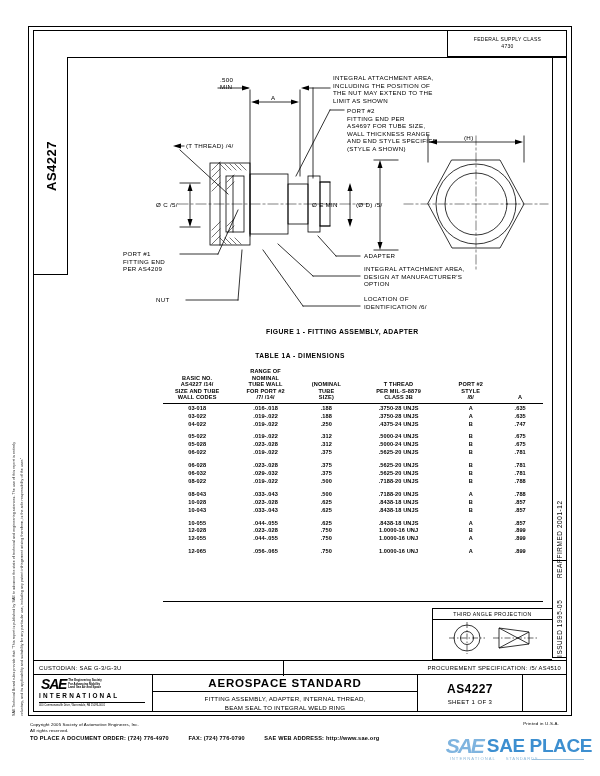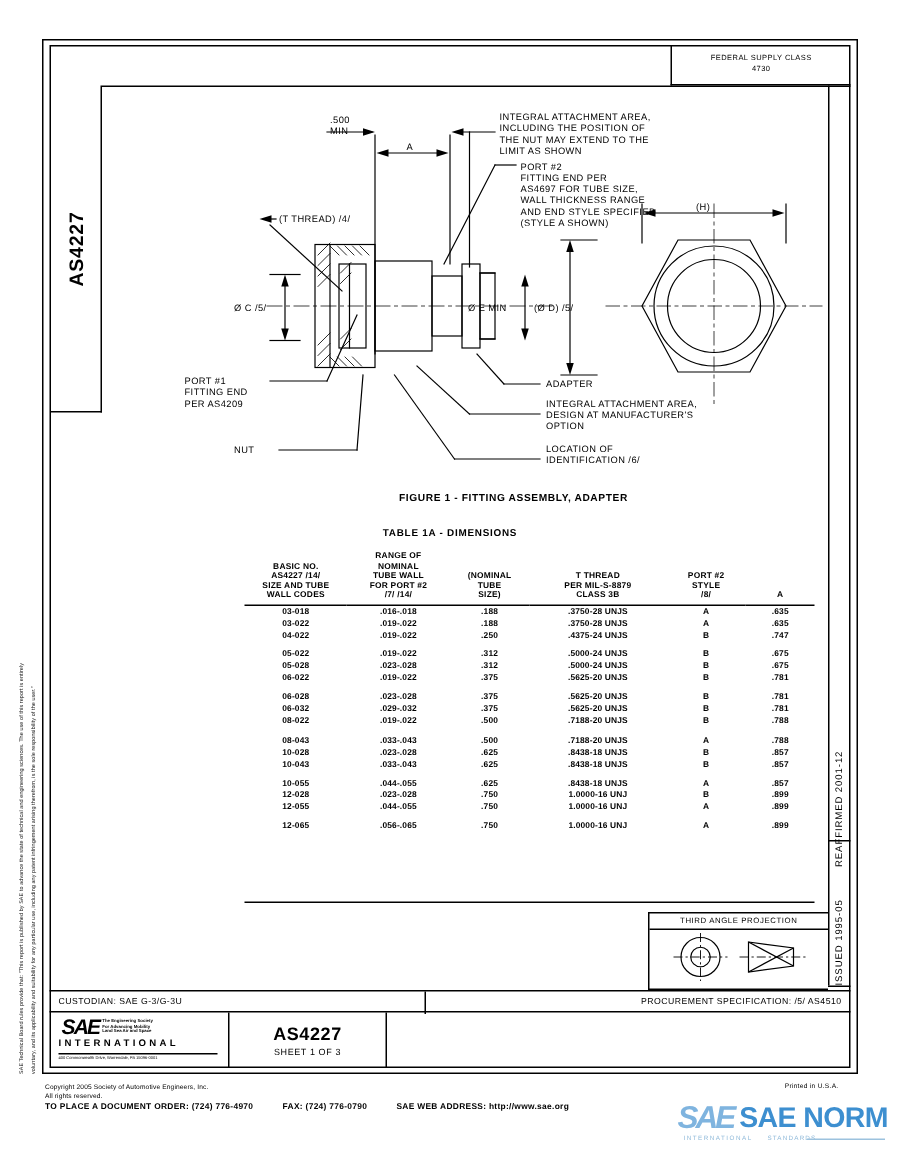--- a/index.html
+++ b/index.html
@@ -788,20 +788,28 @@
         <span class="sae-mark">SAE</span>
         <span class="sae-sub">
           <span>The Engineering Society</span><br>
           <span>For Advancing Mobility</span><br>
           <span>Land Sea Air and Space</span>
         </span>
       </div>
       <div class="sae-intl">INTERNATIONAL</div>
       <div class="sae-addr">400 Commonwealth Drive, Warrendale, PA 15096-0001</div>
     </div>
+    <div class="tb-mid">
+      <div class="tb-mid-title">AEROSPACE STANDARD</div>
+      <div class="tb-mid-rule"></div>
+      <div class="tb-mid-sub">
+        <div>FITTING ASSEMBLY, ADAPTER, INTERNAL THREAD,</div>
+        <div>BEAM SEAL TO INTEGRAL WELD RING</div>
+      </div>
+    </div>
     <div class="tb-num">
       <div class="tb-num-main">AS4227</div>
       <div class="tb-num-sheet">SHEET 1 OF 3</div>
     </div>
     <div class="tb-rev"></div>
   </div>
 
   <div class="footer">
     <div class="fo-copy">Copyright 2005 Society of Automotive Engineers, Inc.</div>
     <div class="fo-copy">All rights reserved.</div>
@@ -813,19 +821,19 @@
       <span>(724) 776-0790</span>
       <span class="gap"></span>
       <span>SAE WEB ADDRESS:</span>
       <span>http://www.sae.org</span>
     </div>
     <div class="fo-printed">Printed in U.S.A.</div>
   </div>
 
   <div class="watermark">
     <span class="wm-mark">SAE</span>
-    <span class="wm-text">SAE NORM</span>
+    <span class="wm-text">SAE PLACE</span>
     <span class="wm-sub">INTERNATIONAL</span>
     <span class="wm-sub2">STANDARDS</span>
     <span class="wm-rule"></span>
   </div>
 
 </div>
 
 </body></html>

